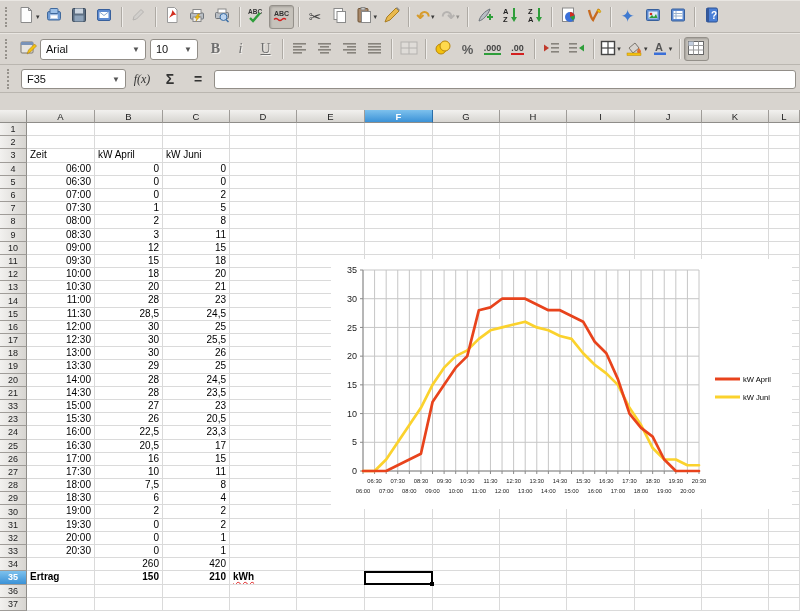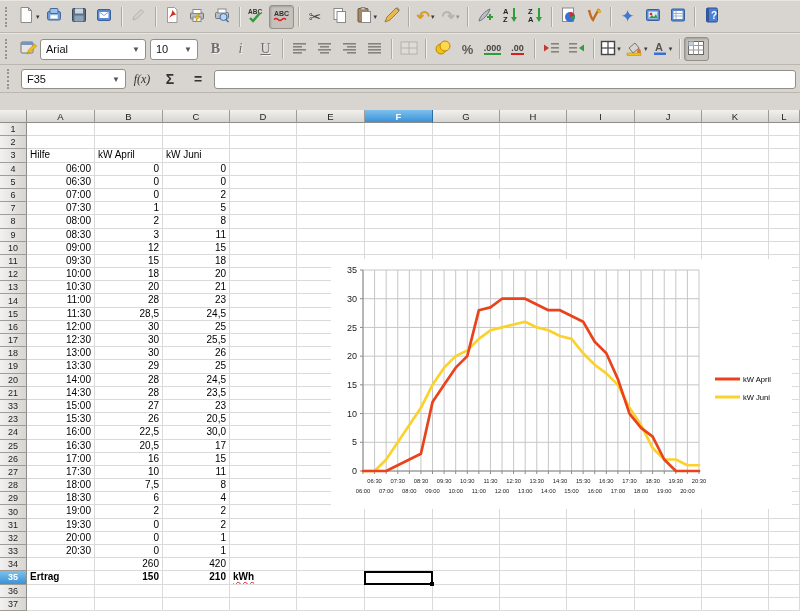--- a/index.html
+++ b/index.html
@@ -465,21 +465,21 @@
         <div class="cell" style="width:68px;min-width:68px"></div>
         <div class="cell" style="width:67px;min-width:67px"></div>
         <div class="cell" style="width:67px;min-width:67px"></div>
         <div class="cell" style="width:68px;min-width:68px"></div>
         <div class="cell" style="width:67px;min-width:67px"></div>
         <div class="cell" style="width:67px;min-width:67px"></div>
         <div class="cell" style="width:31px;min-width:31px"></div>
       </div>
       <div class="grow">
         <div class="rowhdr">3</div>
-        <div class="cell l" style="width:68px;min-width:68px">Hilfe</div>
+        <div class="cell l" style="width:68px;min-width:68px">Zeit</div>
         <div class="cell l" style="width:68px;min-width:68px">kW April</div>
         <div class="cell l" style="width:67px;min-width:67px">kW Juni</div>
         <div class="cell" style="width:67px;min-width:67px"></div>
         <div class="cell" style="width:68px;min-width:68px"></div>
         <div class="cell" style="width:68px;min-width:68px"></div>
         <div class="cell" style="width:67px;min-width:67px"></div>
         <div class="cell" style="width:67px;min-width:67px"></div>
         <div class="cell" style="width:68px;min-width:68px"></div>
         <div class="cell" style="width:67px;min-width:67px"></div>
         <div class="cell" style="width:67px;min-width:67px"></div>
@@ -782,21 +782,21 @@
         <div class="cell" style="width:67px;min-width:67px"></div>
         <div class="cell" style="width:68px;min-width:68px"></div>
         <div class="cell" style="width:67px;min-width:67px"></div>
         <div class="cell" style="width:67px;min-width:67px"></div>
         <div class="cell" style="width:31px;min-width:31px"></div>
       </div>
       <div class="grow">
         <div class="rowhdr">24</div>
         <div class="cell r" style="width:68px;min-width:68px">16:00</div>
         <div class="cell r" style="width:68px;min-width:68px">22,5</div>
-        <div class="cell r" style="width:67px;min-width:67px">30,0</div>
+        <div class="cell r" style="width:67px;min-width:67px">23,3</div>
         <div class="cell" style="width:67px;min-width:67px"></div>
         <div class="cell" style="width:68px;min-width:68px"></div>
         <div class="cell" style="width:68px;min-width:68px"></div>
         <div class="cell" style="width:67px;min-width:67px"></div>
         <div class="cell" style="width:67px;min-width:67px"></div>
         <div class="cell" style="width:68px;min-width:68px"></div>
         <div class="cell" style="width:67px;min-width:67px"></div>
         <div class="cell" style="width:67px;min-width:67px"></div>
         <div class="cell" style="width:31px;min-width:31px"></div>
       </div>

